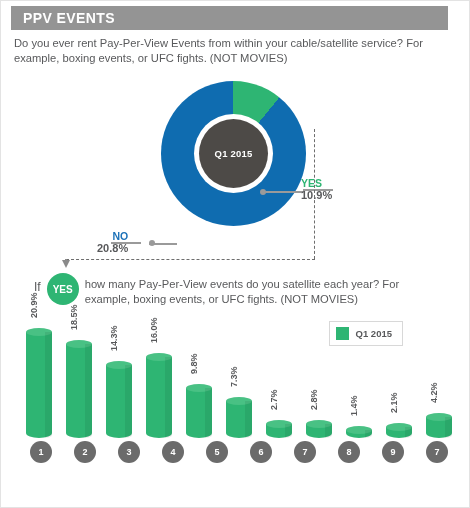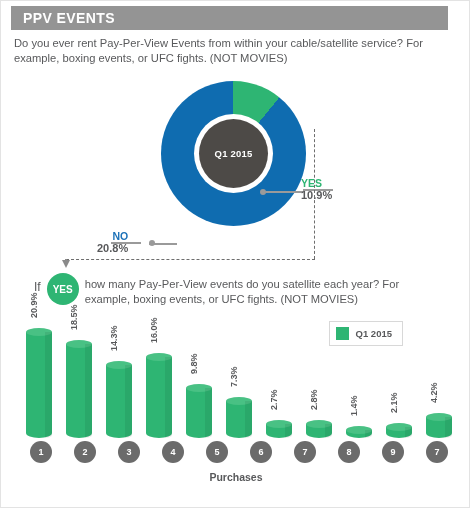--- a/index.html
+++ b/index.html
@@ -305,16 +305,15 @@
           <div class="axis-chip">
             <span>9</span>
           </div>
         </div>
         <div class="axis-cell">
           <div class="axis-chip">
             <span>7</span>
           </div>
         </div>
       </div>
-    <div class="axis-title">Purchases</div>
   </div>
 
 </div>
 
 </body></html>

